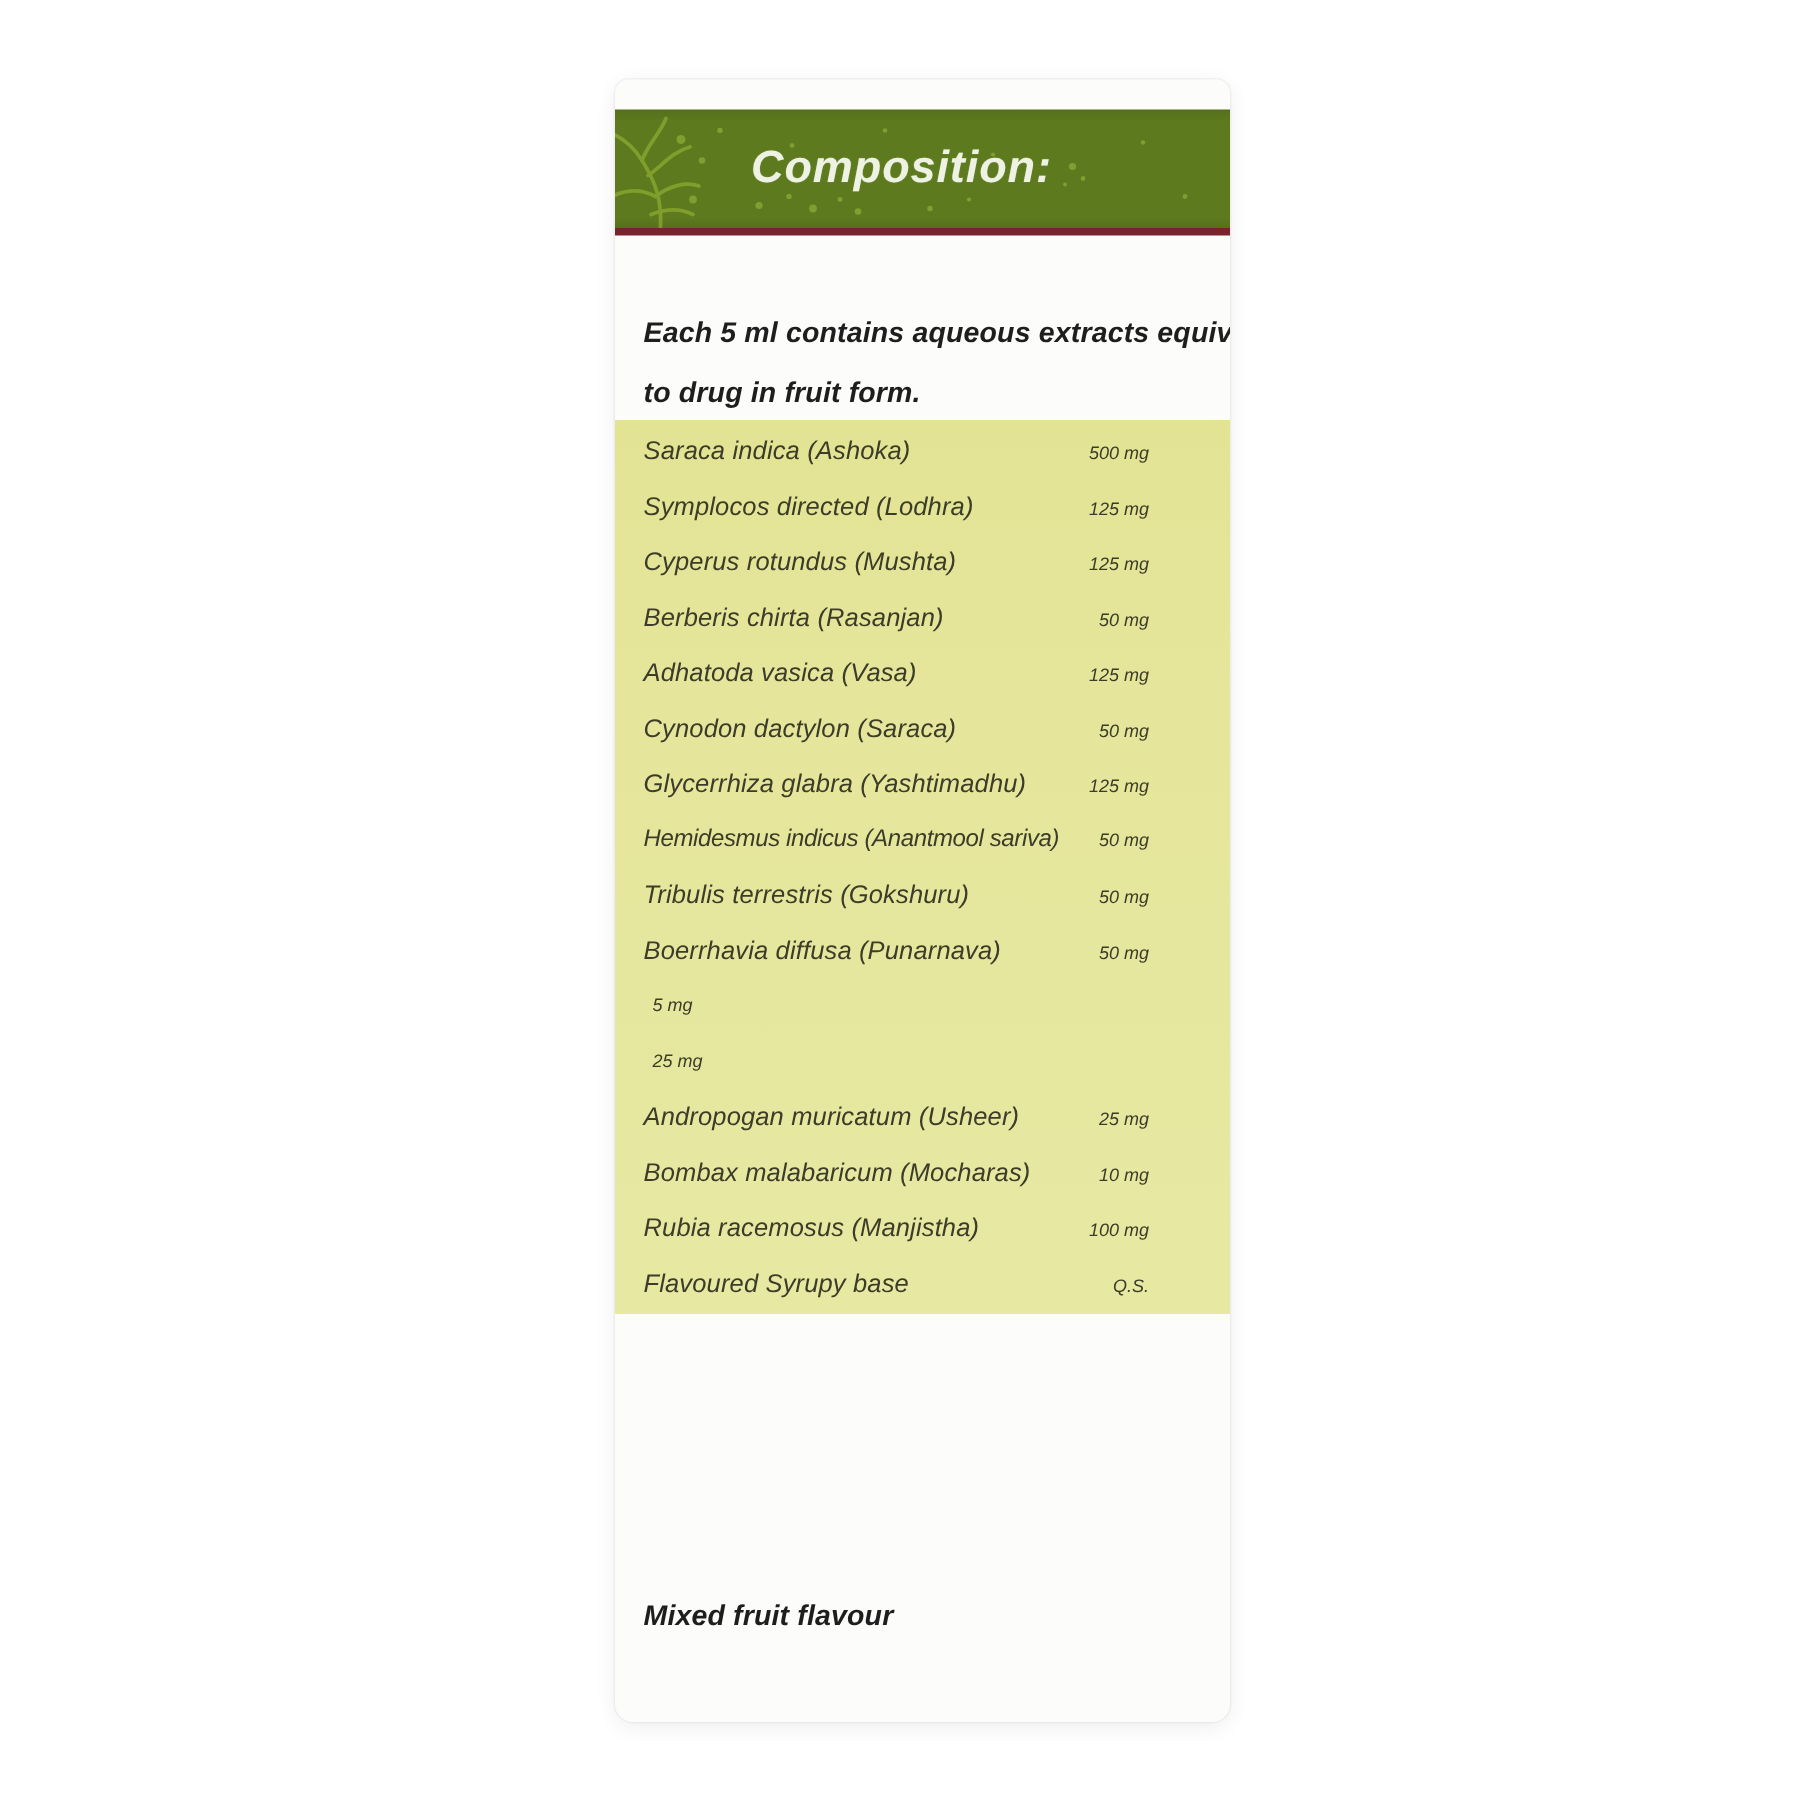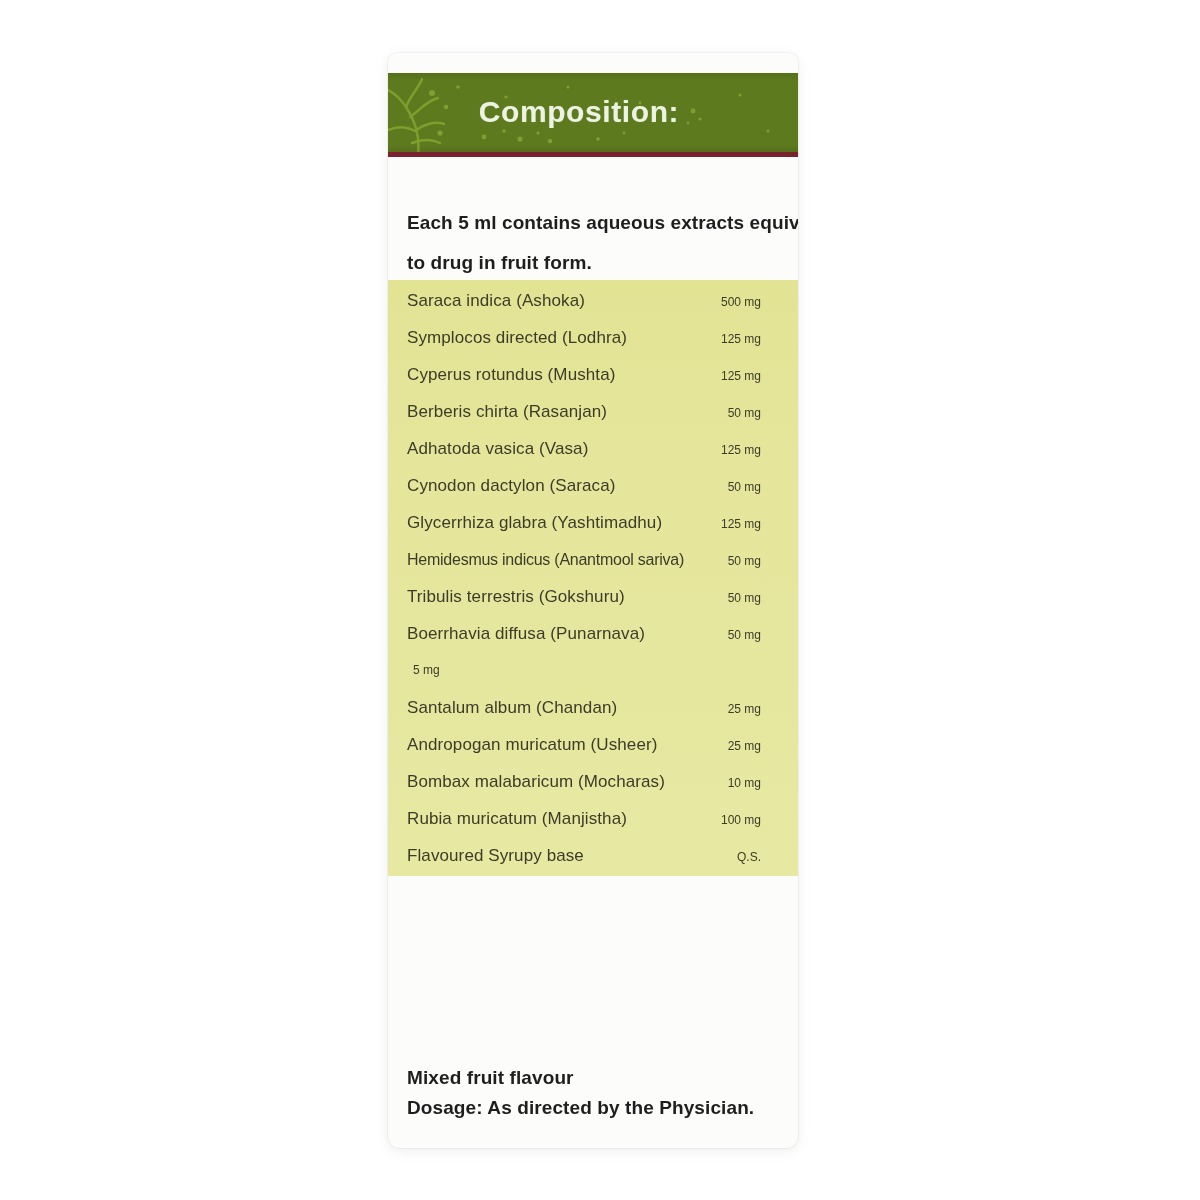--- a/index.html
+++ b/index.html
@@ -14,28 +14,29 @@
   .stage {
     position: relative;
     width: 1200px;
     height: 1200px;
     background: #ffffff;
     overflow: hidden;
   }
   
   .carton {
     position: absolute;
-    left: 388px;
+    left: 410px;
     top: 53px;
     width: 410px;
     height: 1095px;
     background: var(--carton-bg, #fcfcfa);
     border-radius: 9px 9px 12px 12px;
     box-shadow: 0 0 0 1px rgba(0,0,0,0.04), 0 3px 14px rgba(0,0,0,0.07);
     overflow: hidden;
+    font-style: italic;
   }
   
   .top-strip { height: 20px; }
   
   .band {
     position: relative;
     height: 79px;
     background: linear-gradient(180deg, #55701b 0%, var(--band-green, #5d7a1e) 10%, var(--band-green, #5d7a1e) 92%, #566f1a 100%);
     overflow: hidden;
   }
@@ -75,21 +76,21 @@
     font-size: 19px;
     font-weight: 700;
     line-height: 40px;
     letter-spacing: 0.1px;
     white-space: nowrap;
   }
   
   .ingredients {
     background: linear-gradient(180deg, #e2e393 0%, var(--list-bg, #e5e69b) 30%, #e7e8a2 100%);
     box-sizing: border-box;
-    padding: 2px 37px 2px 19px;
+    padding: 2px 54px 2px 19px;
   }
   .row {
     display: flex;
     justify-content: space-between;
     align-items: baseline;
     height: 37px;
     line-height: 37px;
   }
   .ing-name {
     font-size: 17px;
@@ -224,44 +225,42 @@
         <div class="row">
           <span class="ing-name">Boerrhavia diffusa (Punarnava)</span>
           <span class="ing-amt">50 mg</span>
         </div>
 
         <div class="row">
           <span class="ing-amt">5 mg</span>
         </div>
 
         <div class="row">
-          <span class="ing-name">Santalum album (Chandan)</span>
           <span class="ing-amt">25 mg</span>
         </div>
 
         <div class="row">
           <span class="ing-name">Andropogan muricatum (Usheer)</span>
           <span class="ing-amt">25 mg</span>
         </div>
 
         <div class="row">
           <span class="ing-name">Bombax malabaricum (Mocharas)</span>
           <span class="ing-amt">10 mg</span>
         </div>
 
         <div class="row">
-          <span class="ing-name">Rubia muricatum (Manjistha)</span>
+          <span class="ing-name">Rubia racemosus (Manjistha)</span>
           <span class="ing-amt">100 mg</span>
         </div>
 
         <div class="row">
           <span class="ing-name">Flavoured Syrupy base</span>
           <span class="ing-amt">Q.S.</span>
         </div>
       </div>
 
     <div class="footer">
       <span class="footer-line">Mixed fruit flavour</span>
-      <span class="footer-line">Dosage: As directed by the Physician.</span>
     </div>
 
   </div>
 </div>
 
 </body></html>

